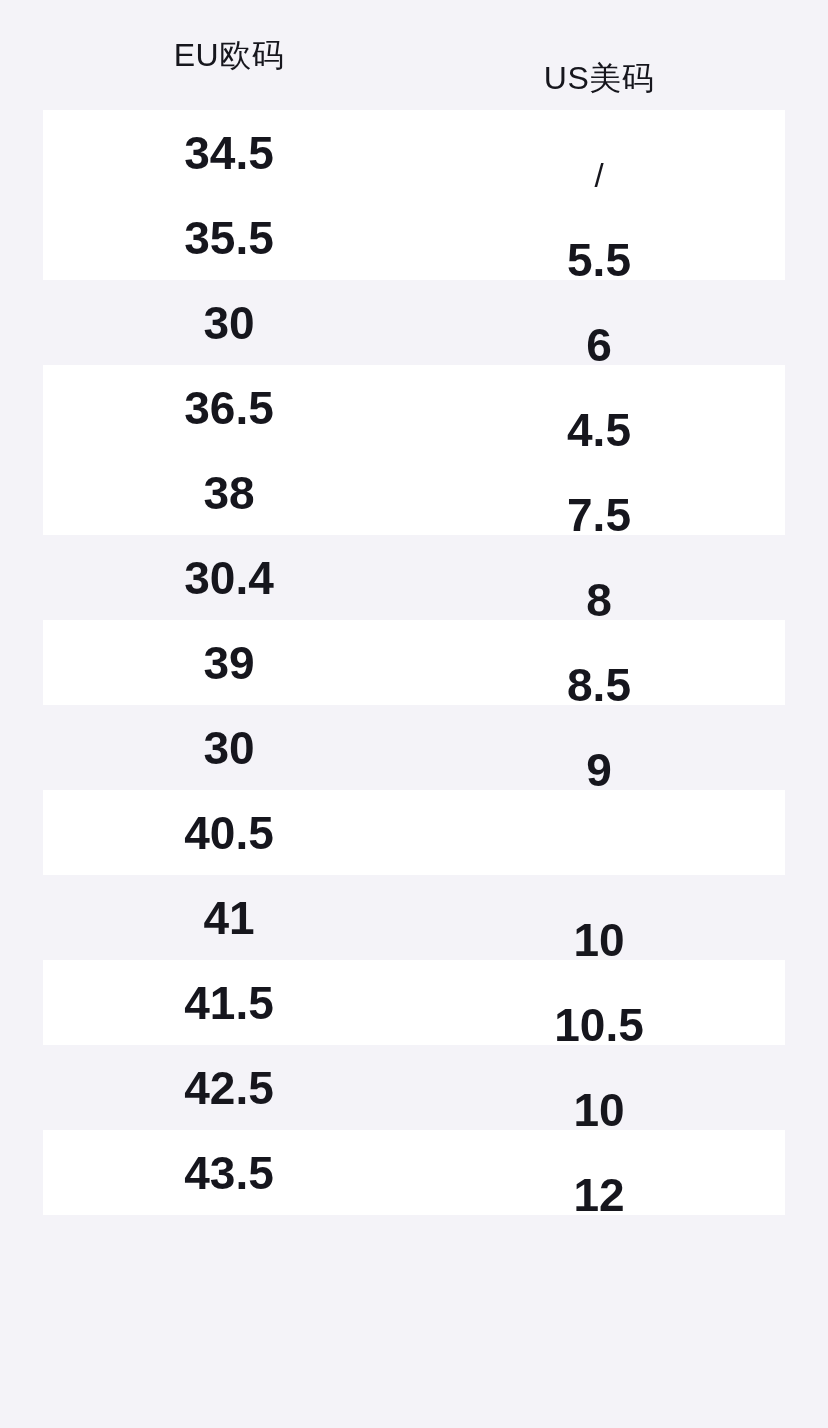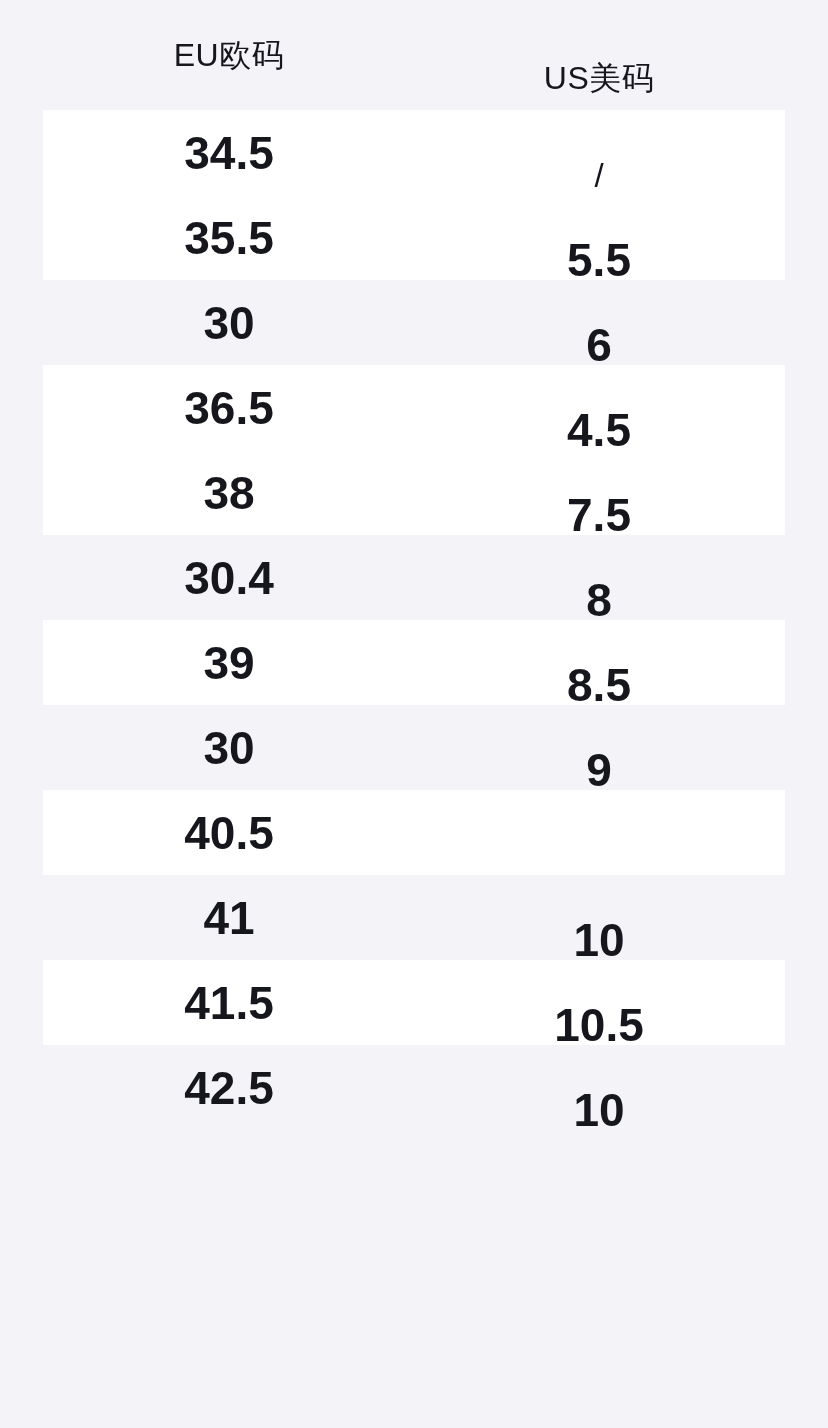--- a/index.html
+++ b/index.html
@@ -135,15 +135,19 @@
         <div class="col col-us"><span class="cell-value">10</span></div>
       </div>
       <div class="chart-row striped">
         <div class="col col-eu"><span class="cell-value">41.5</span></div>
         <div class="col col-us"><span class="cell-value">10.5</span></div>
       </div>
       <div class="chart-row">
         <div class="col col-eu"><span class="cell-value">42.5</span></div>
         <div class="col col-us"><span class="cell-value">10</span></div>
       </div>
+      <div class="chart-row striped">
+        <div class="col col-eu"><span class="cell-value">43.5</span></div>
+        <div class="col col-us"><span class="cell-value">12</span></div>
+      </div>
     </div>
 
 </div>
 
 </body></html>

